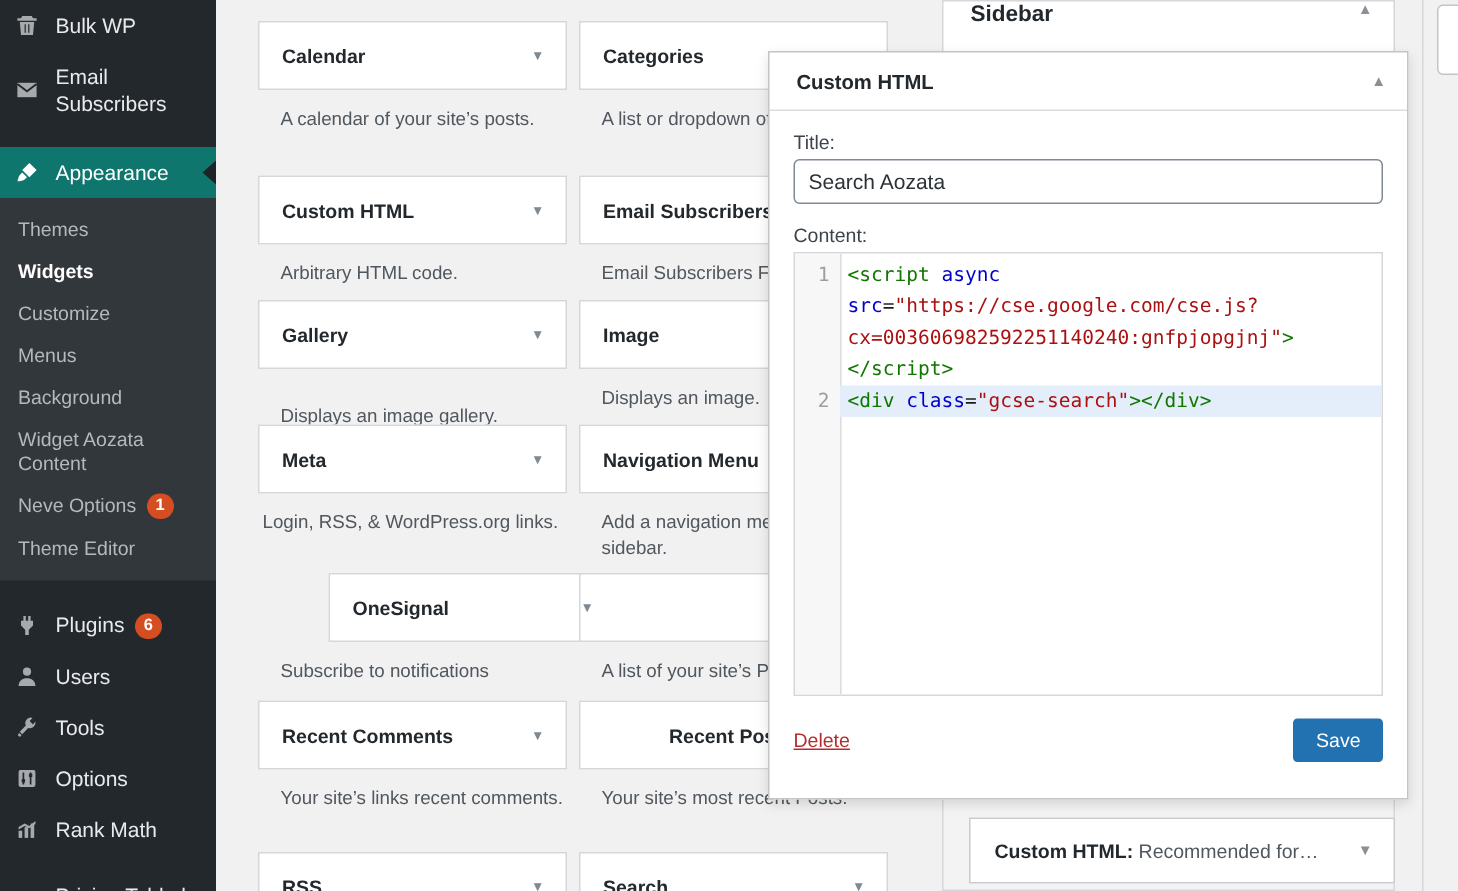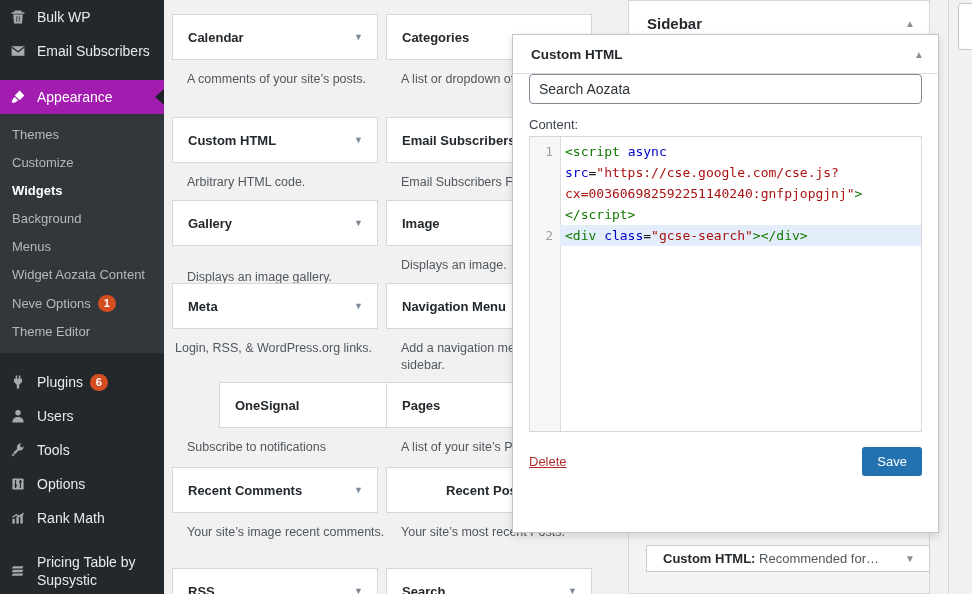--- a/index.html
+++ b/index.html
@@ -1,24 +1,24 @@
 <!DOCTYPE html>
 <html><head>
 <meta charset="utf-8">
 <style>
   html,body{margin:0;padding:0;background:#f1f1f1;}
   #page{position:relative;width:972px;height:594px;overflow:hidden;background:#f1f1f1;
         font-family:"Liberation Sans","DejaVu Sans",sans-serif;-webkit-font-smoothing:antialiased;}
 
   
-  #admin-menu{position:absolute;left:0;top:0;width:164px;height:594px;background:#23282d;z-index:5;}
+  #admin-menu{position:absolute;left:0;top:0;width:144px;height:594px;background:#23282d;z-index:5;}
   .menu-item{display:flex;align-items:center;gap:10px;padding:8px 8px 8px 10px;font-size:14px;color:#e8eaec;cursor:pointer;}
   .menu-item .mi-icon{width:17px;height:17px;flex:0 0 17px;color:#a7aaad;display:flex;align-items:center;}
   .menu-item svg{width:16px;height:16px;}
-  .menu-item.active{background:#a21caf;color:#fff;position:relative;margin-top:12px;}
+  .menu-item.active{background:#0f766e;color:#fff;position:relative;margin-top:12px;}
   .menu-item.active .mi-icon{color:#fff;}
   .menu-arrow{position:absolute;right:0;top:50%;transform:translateY(-50%);width:0;height:0;
               border-top:8px solid transparent;border-bottom:8px solid transparent;border-right:9px solid #1d2327;}
   #appearance-submenu{background:#32373c;padding:7px 0;margin:0 0 0 0;list-style:none;}
   .sub-item{padding:6px 12px;font-size:13px;color:#b4b9be;cursor:pointer;line-height:16px;}
   .sub-item.active{color:#fff;font-weight:bold;}
   .menu-badge{display:inline-block;margin-left:7px;min-width:8px;text-align:center;font-size:11px;line-height:17px;
               padding:0 5px;border-radius:10px;color:#fff;font-weight:bold;vertical-align:1px;}
   #admin-lower{margin-top:12px;}
   .menu-item.two-line{margin-top:10px;}
@@ -26,26 +26,26 @@
 
   
   .widget-card{position:absolute;width:206px;height:46px;background:#fff;border:1px solid #d5d7db;
                box-sizing:border-box;display:flex;align-items:center;cursor:pointer;}
   .wc-title{font-size:13px;font-weight:bold;color:#23282d;margin-left:15px;flex:1;white-space:nowrap;overflow:hidden;}
   .wc-arrow{color:#7e8993;font-size:9px;margin-right:14px;}
   .widget-desc{position:absolute;width:198px;font-size:12.5px;line-height:17px;color:#50575e;}
 
   
   #sidebar-header{position:absolute;left:628px;top:0;width:302px;height:46px;background:#fff;border:1px solid #d5d7db;
-                  box-sizing:border-box;display:flex;align-items:center;z-index:2;cursor:pointer;}
+                  box-sizing:border-box;display:flex;z-index:2;cursor:pointer;}
   #sidebar-title{font-size:15px;font-weight:bold;color:#23282d;margin-left:18px;flex:1;}
   .toggle-up,.toggle-down{color:#8c8f94;font-size:10px;margin-right:14px;cursor:pointer;}
   #sidebar-body{position:absolute;left:628px;top:33px;width:302px;height:561px;background:#f3f3f4;
                 border:1px solid #d5d7db;box-sizing:border-box;z-index:1;}
-  #collapsed-widget{position:absolute;left:646px;top:545px;width:284px;height:27px;background:#fff;
+  #collapsed-widget{position:absolute;left:646px;top:545px;width:284px;height:44px;background:#fff;
                     border:1px solid #c9cbce;box-sizing:border-box;display:flex;align-items:center;z-index:3;cursor:pointer;}
   #collapsed-widget .cw-text{margin-left:16px;flex:1;font-size:13px;color:#50575e;white-space:nowrap;overflow:hidden;}
   #collapsed-widget .cw-type{font-weight:bold;color:#23282d;}
   #right-divider{position:absolute;left:948px;top:0;width:1px;height:594px;background:#d5d7db;}
   #right-cut-box{position:absolute;left:958px;top:3px;width:20px;height:45px;background:#fff;
                  border:1px solid #c3c4c7;border-radius:4px 0 0 4px;}
 
   
   #editor-popup{position:absolute;left:512px;top:34px;width:427px;height:499px;background:#fff;
                 border:1px solid #c3c4c7;box-sizing:border-box;z-index:10;box-shadow:0 3px 8px rgba(0,0,0,.13);}
@@ -75,21 +75,21 @@
 </head>
 <body>
 
 <div id="page">
 
   <div id="widget-cards-layer">
       <div class="widget-card" style="left: 172px; top: 14px;">
         <span class="wc-title">Calendar</span>
         <span class="wc-arrow">▼</span>
       </div>
-      <div class="widget-desc" style="left: 187px; top: 71px;">A comments of your site’s posts.</div>
+      <div class="widget-desc" style="left: 187px; top: 71px;">A calendar of your site’s posts.</div>
       <div class="widget-card" style="left: 172px; top: 117px;">
         <span class="wc-title">Custom HTML</span>
         <span class="wc-arrow">▼</span>
       </div>
       <div class="widget-desc" style="left: 187px; top: 174px;">Arbitrary HTML code.</div>
       <div class="widget-card" style="left: 172px; top: 200px;">
         <span class="wc-title">Gallery</span>
         <span class="wc-arrow">▼</span>
       </div>
       <div class="widget-desc" style="left: 187px; top: 257px; margin-top: 12px;">Displays an image gallery.</div>
@@ -100,21 +100,21 @@
       <div class="widget-desc" style="left: 175px; top: 340px;">Login, RSS, &amp; WordPress.org links.</div>
       <div class="widget-card" style="left: 172px; top: 382px; margin-left: 47px;">
         <span class="wc-title">OneSignal</span>
         <span class="wc-arrow">▼</span>
       </div>
       <div class="widget-desc" style="left: 187px; top: 439px;">Subscribe to notifications</div>
       <div class="widget-card" style="left: 172px; top: 467px;">
         <span class="wc-title">Recent Comments</span>
         <span class="wc-arrow">▼</span>
       </div>
-      <div class="widget-desc" style="left: 187px; top: 524px;">Your site’s image recent comments.</div>
+      <div class="widget-desc" style="left: 187px; top: 524px;">Your site’s links recent comments.</div>
       <div class="widget-card" style="left: 172px; top: 568px;">
         <span class="wc-title">RSS</span>
         <span class="wc-arrow">▼</span>
       </div>
       <div class="widget-card" style="left: 386px; top: 14px;">
         <span class="wc-title">Categories</span>
         <span class="wc-arrow">▼</span>
       </div>
       <div class="widget-desc" style="left: 401px; top: 71px;">A list or dropdown of categories.</div>
       <div class="widget-card" style="left: 386px; top: 117px;">
@@ -126,21 +126,20 @@
         <span class="wc-title">Image</span>
         <span class="wc-arrow">▼</span>
       </div>
       <div class="widget-desc" style="left: 401px; top: 257px;">Displays an image.</div>
       <div class="widget-card" style="left: 386px; top: 283px;">
         <span class="wc-title">Navigation Menu</span>
         <span class="wc-arrow">▼</span>
       </div>
       <div class="widget-desc" style="left: 401px; top: 340px;">Add a navigation menu to your sidebar.</div>
       <div class="widget-card" style="left: 386px; top: 382px;">
-        <span class="wc-title">Pages</span>
         <span class="wc-arrow">▼</span>
       </div>
       <div class="widget-desc" style="left: 401px; top: 439px;">A list of your site’s Pages.</div>
       <div class="widget-card" style="left: 386px; top: 467px; padding-left: 44px;">
         <span class="wc-title">Recent Posts</span>
         <span class="wc-arrow">▼</span>
       </div>
       <div class="widget-desc" style="left: 401px; top: 524px;">Your site’s most recent Posts.</div>
       <div class="widget-card" style="left: 386px; top: 568px;">
         <span class="wc-title">Search</span>
@@ -161,20 +160,21 @@
 
   <div id="right-divider"></div>
   <div id="right-cut-box"></div>
 
   <div id="editor-popup">
     <div id="popup-header">
       <span id="popup-title">Custom HTML</span>
       <span class="toggle-up">▲</span>
     </div>
     <div id="popup-body">
+      <div class="field-label">Title:</div>
       <input id="title-input" type="text" value="Search Aozata" style="">
       <div class="field-label">Content:</div>
       <div id="content-editor">
         <div id="editor-gutter"></div>
         <div id="code-lines">
             <div class="code-line">
               <span class="line-num">1</span>
               <span class="line-text"><span class="tok-tag">&lt;script</span><span class="tok-plain"> </span><span class="tok-attr">async</span><br><span class="tok-attr">src</span><span class="tok-plain">=</span><span class="tok-str">"https://cse.google.com/cse.js?</span><br><span class="tok-str">cx=003606982592251140240:gnfpjopgjnj"</span><span class="tok-tag">&gt;</span><br><span class="tok-tag">&lt;/script&gt;</span></span>
             </div>
             <div class="code-line active">
@@ -212,24 +212,24 @@
         <span class="mi-icon">
           <svg viewBox="0 0 20 20" fill="currentColor">
             <path d="M12 2l6 6-6 6-6-6 6-6zM6 10l4 4-1.5 1.5c-1.5 1.5-4.5 2-6.5 1.5.8-1.2.5-3.5 2-5L6 10z"></path>
           </svg>
         </span>
         <span class="mi-label">Appearance</span>
         <span class="menu-arrow"></span>
       </div>
       <ul id="appearance-submenu">
         <li class="sub-item">Themes</li>
+        <li class="sub-item active">Widgets</li>
         <li class="sub-item">Customize</li>
-        <li class="sub-item active">Widgets</li>
+        <li class="sub-item">Menus</li>
         <li class="sub-item">Background</li>
-        <li class="sub-item">Menus</li>
         <li class="sub-item">Widget Aozata Content</li>
         <li class="sub-item">Neve Options<span class="menu-badge" style="background: rgb(213, 78, 33);">1</span></li>
         <li class="sub-item">Theme Editor</li>
       </ul>
       <div id="admin-lower">
         <div class="menu-item">
           <span class="mi-icon">
             <svg viewBox="0 0 20 20" fill="currentColor">
               <path d="M7 2h2v4h2V2h2v4h2v4l-3.5 3.5V18h-3v-4.5L5 10V6h2V2z"></path>
             </svg>

